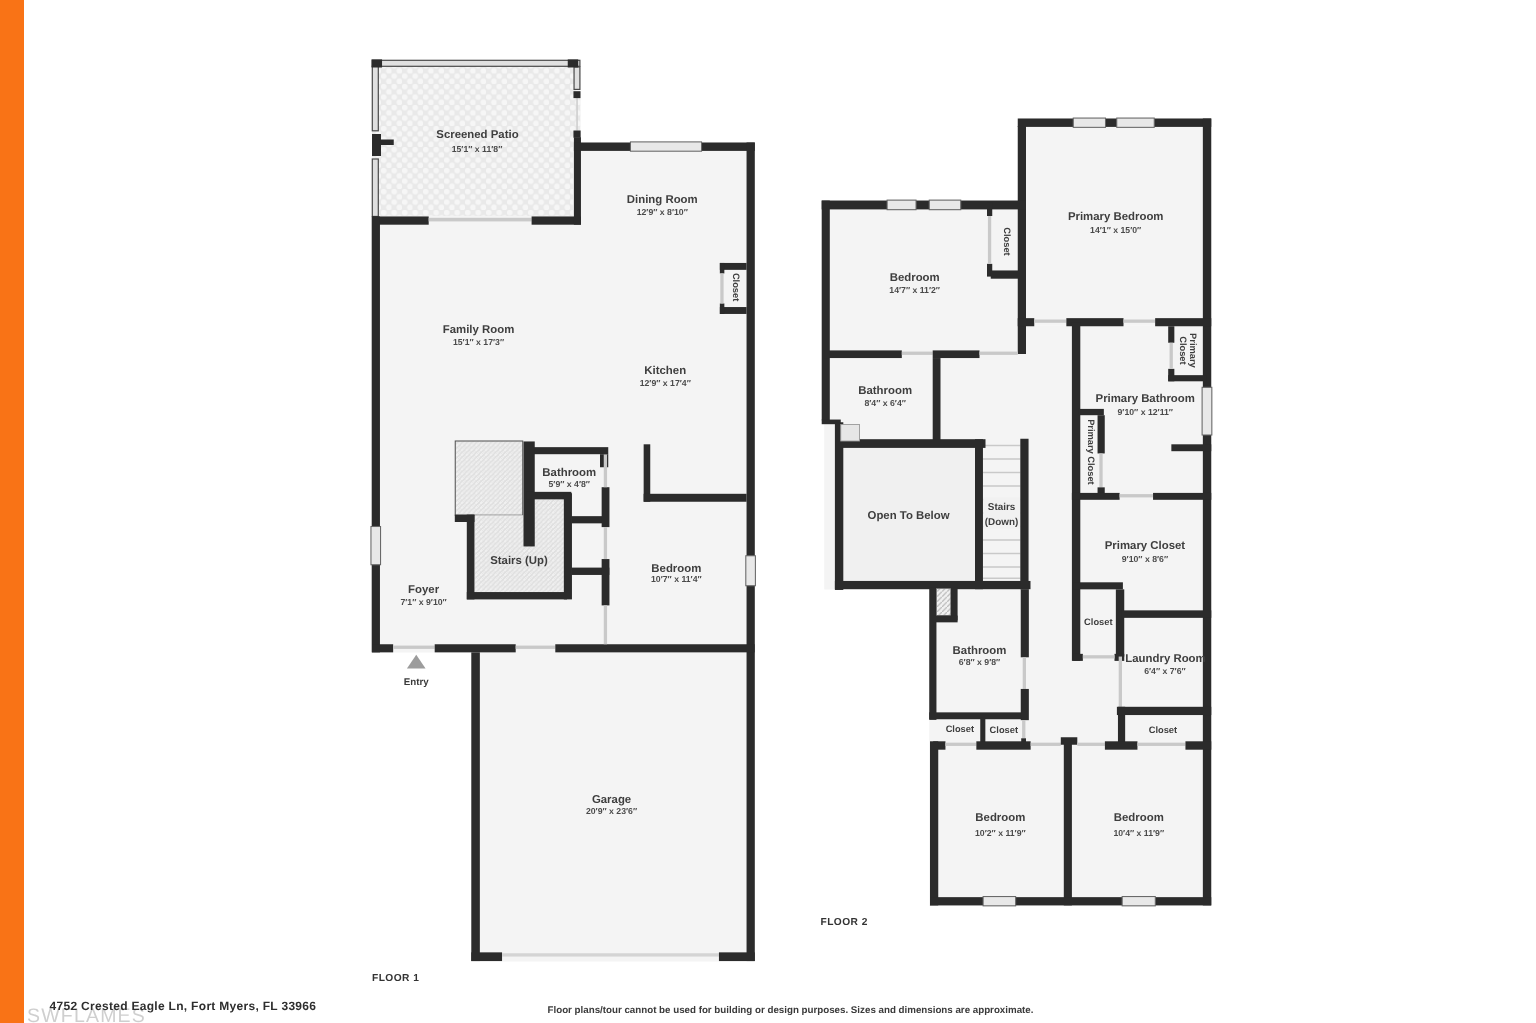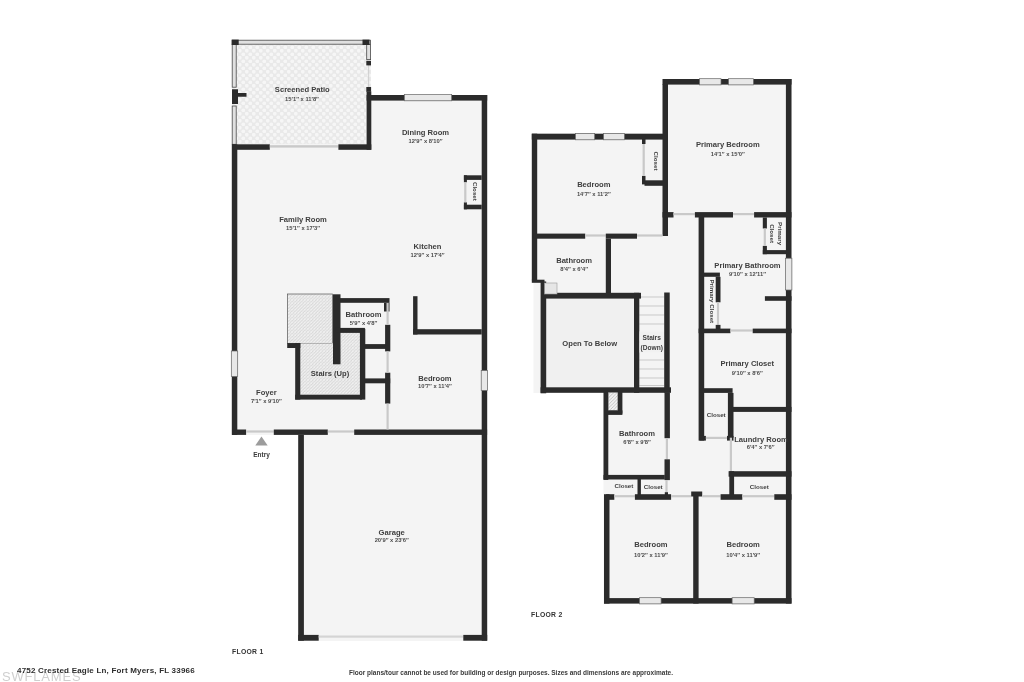--- a/index.html
+++ b/index.html
@@ -1,16 +1,16 @@
 <!DOCTYPE html>
 <html><head>
 <meta charset="utf-8">
 <style>
   html,body{margin:0;padding:0;background:#ffffff;}
-  .page{width:976px;height:682px;position:relative;overflow:hidden;background:#f97316;}
+  .page{width:976px;height:682px;position:relative;overflow:hidden;background:#f97316;padding-left:16px;}
   text{font-family:"Liberation Sans", sans-serif;fill:#3e3e3e;}
   .rn{font-size:7.6px;font-weight:bold;}
   .rd{font-size:5.8px;font-weight:bold;fill:#4a4a4a;}
   .cl{font-size:6.2px;font-weight:bold;}
   .fl{font-size:6.8px;font-weight:bold;fill:#333;letter-spacing:.3px;}
 </style>
 </head>
 <body>
 <div class="page">
 <svg width="1024" height="682" viewBox="0 0 1024 682" xmlns="http://www.w3.org/2000/svg">

